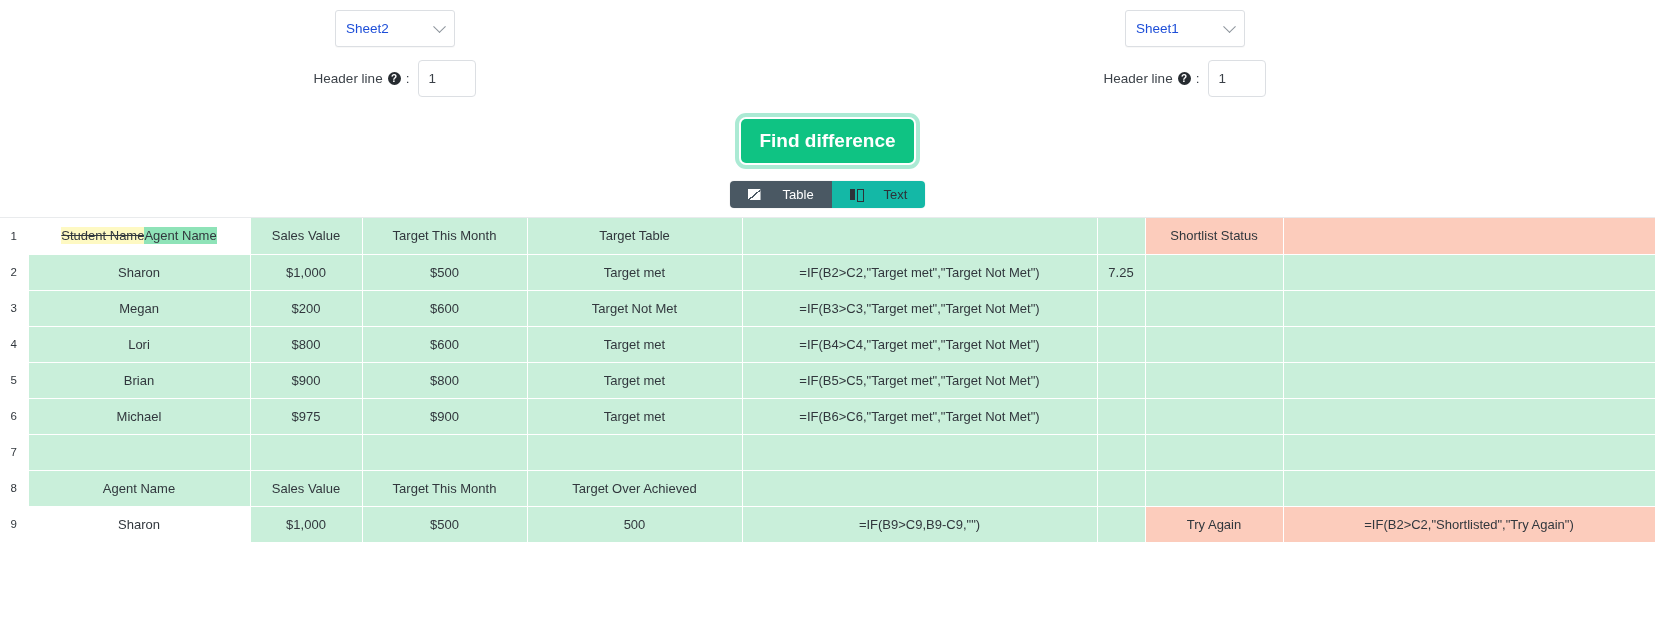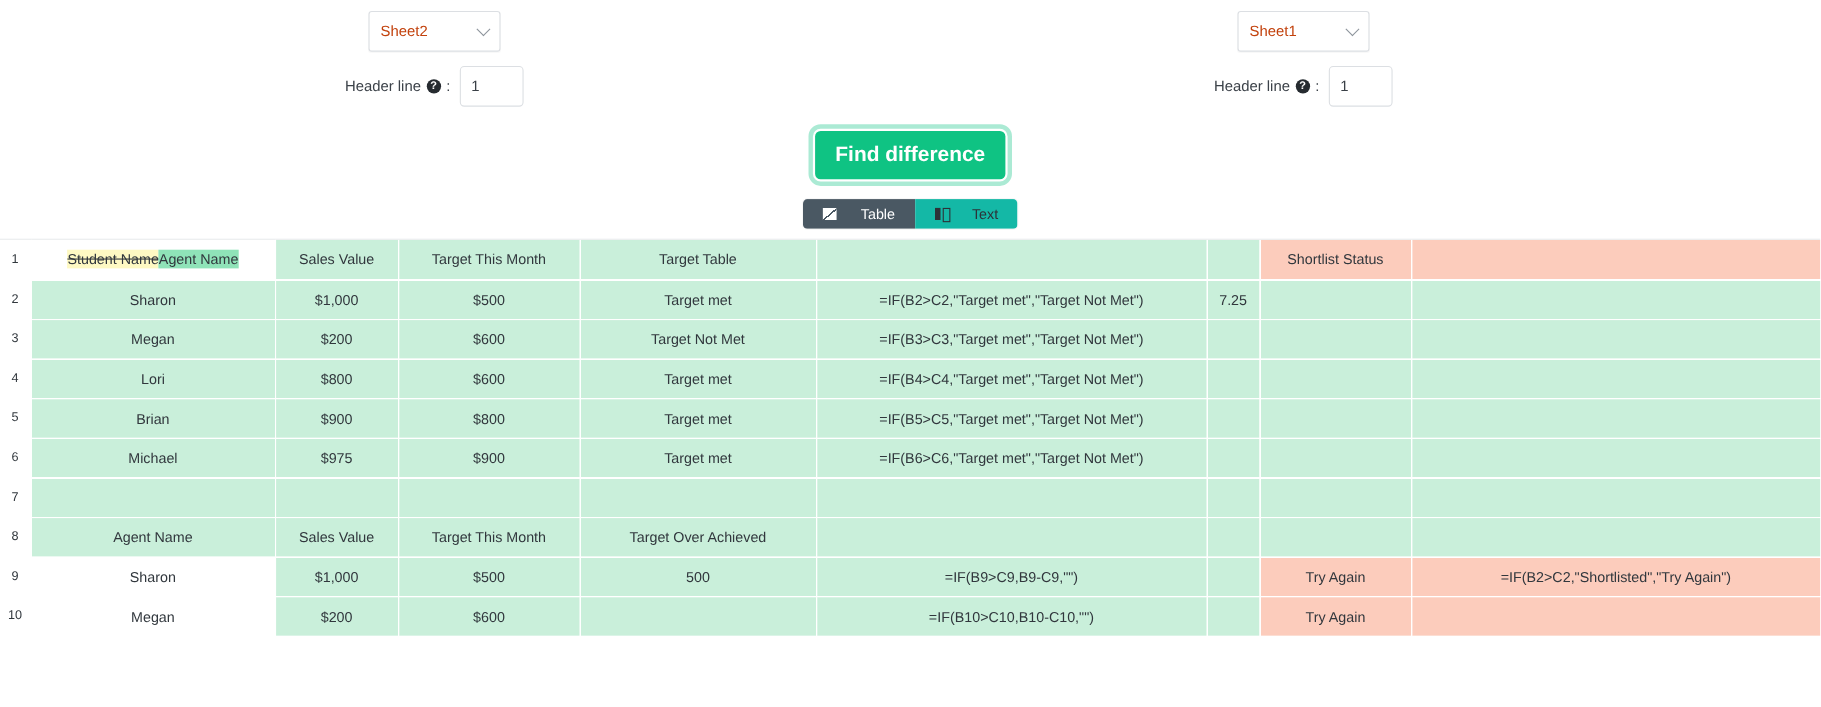--- a/index.html
+++ b/index.html
@@ -33,21 +33,21 @@
     position: relative;
     width: 120px;
     height: 37px;
     border: 1px solid #dcdfe3;
     border-radius: 3px;
     background: #ffffff;
     display: flex;
     align-items: center;
     padding: 0 10px;
     font-size: 13.5px;
-    color: #c2410c;
+    color: #1d4ed8;
     box-shadow: 0 1px 1px rgba(0,0,0,.03);
   }
   .sheet-select .caret {
     position: absolute;
     right: 10px;
     top: 50%;
     width: 9px; height: 9px;
     margin-top: -4px;
     border-right: 1.6px solid #8d949c;
     border-bottom: 1.6px solid #8d949c;
@@ -358,26 +358,15 @@
           <td class="rownum">9</td>
           <td class="c-white">Sharon</td>
           <td class="c-green">$1,000</td>
           <td class="c-green">$500</td>
           <td class="c-green">500</td>
           <td class="c-green">=IF(B9&gt;C9,B9-C9,"")</td>
           <td class="c-green"></td>
           <td class="c-red">Try Again</td>
           <td class="c-red">=IF(B2&gt;C2,"Shortlisted","Try Again")</td>
         </tr>
-        <tr>
-          <td class="rownum">10</td>
-          <td class="c-white">Megan</td>
-          <td class="c-green">$200</td>
-          <td class="c-green">$600</td>
-          <td class="c-green"></td>
-          <td class="c-green">=IF(B10&gt;C10,B10-C10,"")</td>
-          <td class="c-green"></td>
-          <td class="c-red">Try Again</td>
-          <td class="c-red"></td>
-        </tr>
       </tbody>
   </table>
 </div>
 
 </body></html>

